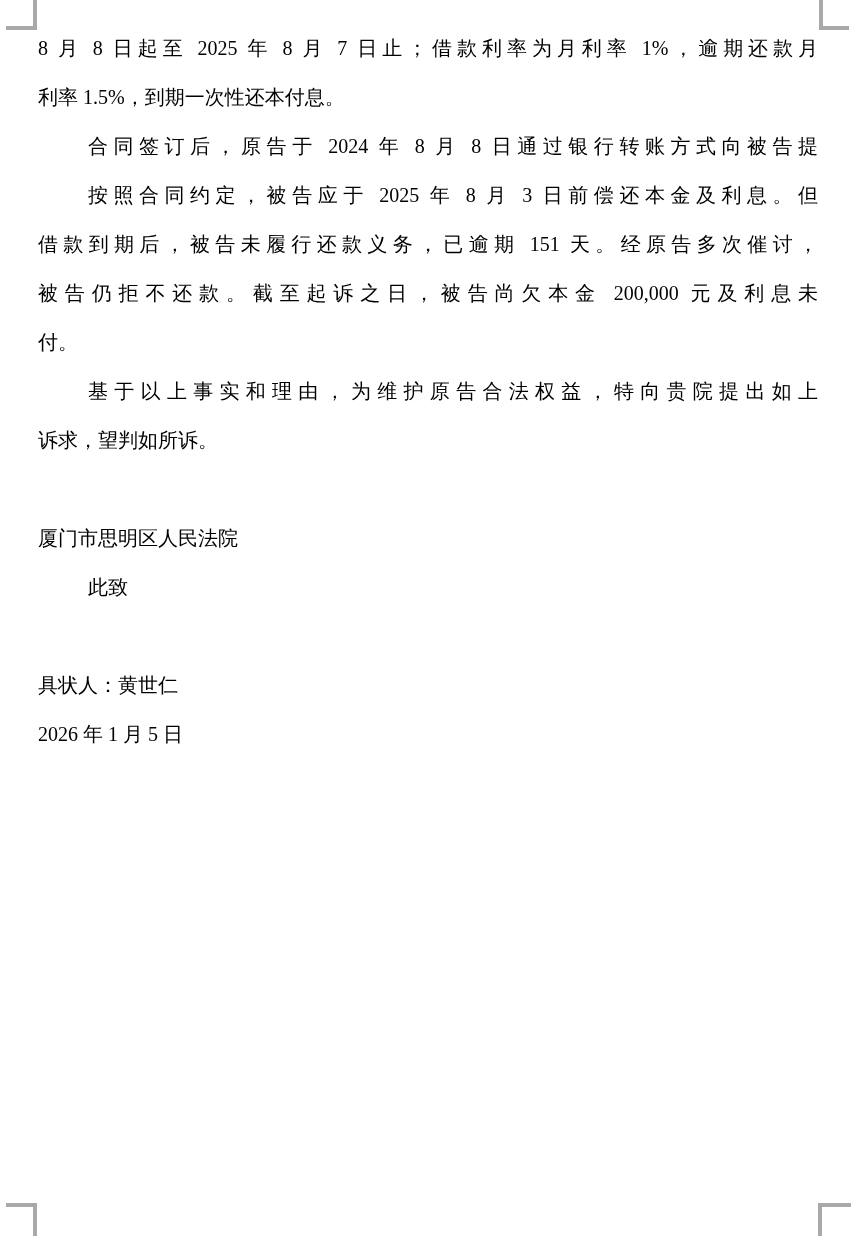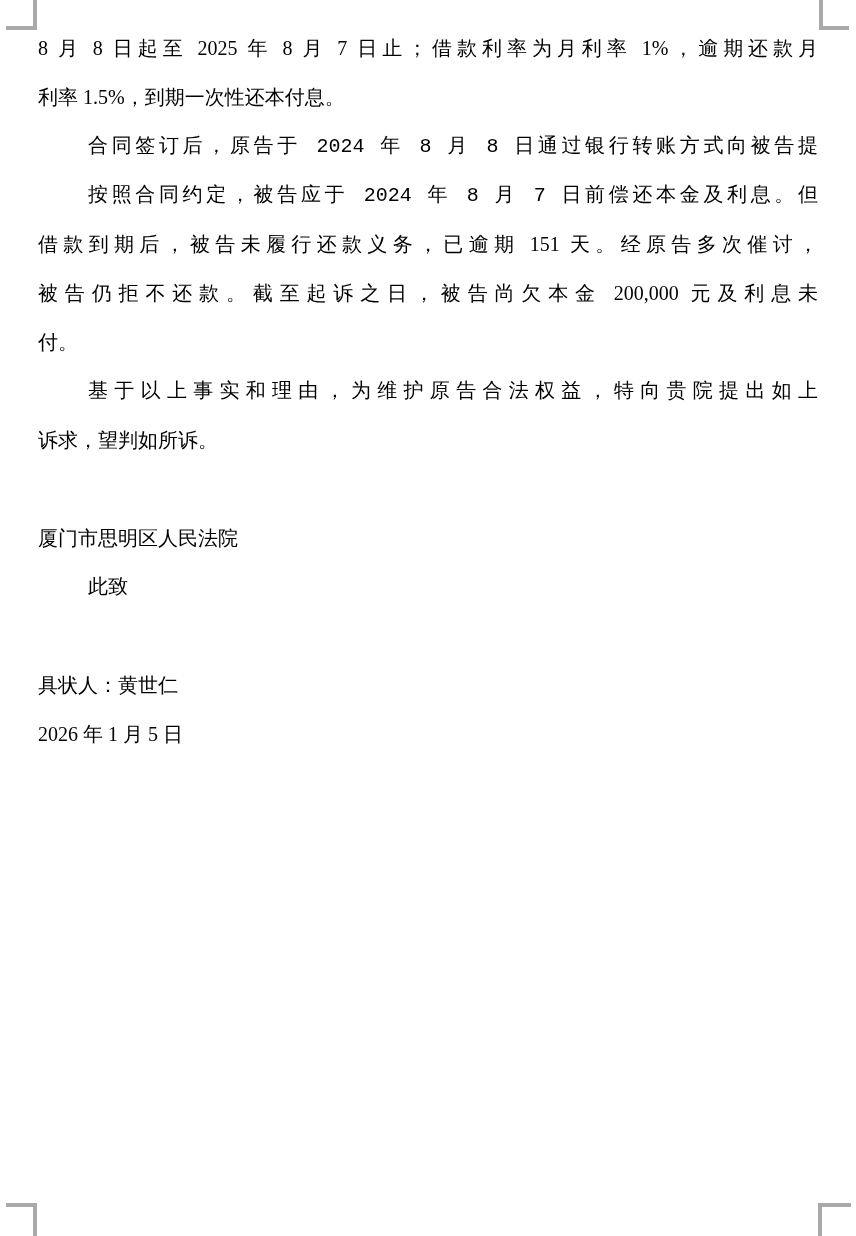--- a/index.html
+++ b/index.html
@@ -48,40 +48,40 @@
   .line {
     font-size: 20px;
     line-height: 49px;
     height: 49px;
     letter-spacing: 0;
   }
   .line.justify {
     text-align: justify;
     text-align-last: justify;
   }
-  .line.indent { text-indent: 50px; font-family: Liberation Mono, monospace; }
+  .line.indent { text-indent: 50px; }
   .line.right { text-align: left; }
   .line.sig-name { margin-right: -5px; }
   .line.blank { height: 49px; }
 </style>
 </head>
 <body>
 
 <div class="page" style="--mark: #a9a9a9; background: rgb(255, 255, 255); color: rgb(0, 0, 0);">
 
   <div class="crop tl"></div>
   <div class="crop tr"></div>
   <div class="crop bl"></div>
   <div class="crop br"></div>
 
   <div class="textblock">
     <div class="line justify">8 月 8 日起至 2025 年 8 月 7 日止；借款利率为月利率 1%，逾期还款月</div>
     <div class="line">利率 1.5%，到期一次性还本付息。</div>
     <div class="line indent justify">合同签订后，原告于 2024 年 8 月 8 日通过银行转账方式向被告提</div>
-    <div class="line indent justify">按照合同约定，被告应于 2024 年 8 月 7 日前偿还本金及利息。但</div>
+    <div class="line indent justify">按照合同约定，被告应于 2025 年 8 月 3 日前偿还本金及利息。但</div>
     <div class="line justify">借款到期后，被告未履行还款义务，已逾期 151 天。经原告多次催讨，</div>
     <div class="line justify">被告仍拒不还款。截至起诉之日，被告尚欠本金 200,000 元及利息未</div>
     <div class="line">付。</div>
     <div class="line indent justify">基于以上事实和理由，为维护原告合法权益，特向贵院提出如上</div>
     <div class="line">诉求，望判如所诉。</div>
     <div class="line blank"></div>
     <div class="line">厦门市思明区人民法院</div>
     <div class="line indent">此致</div>
     <div class="line blank"></div>
     <div class="line right sig-name">具状人：黄世仁</div>

